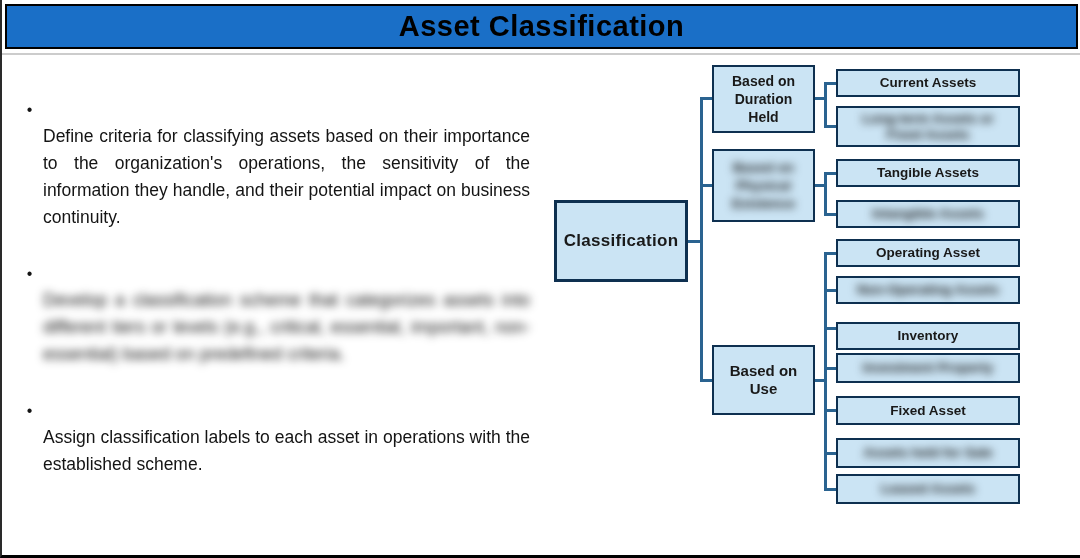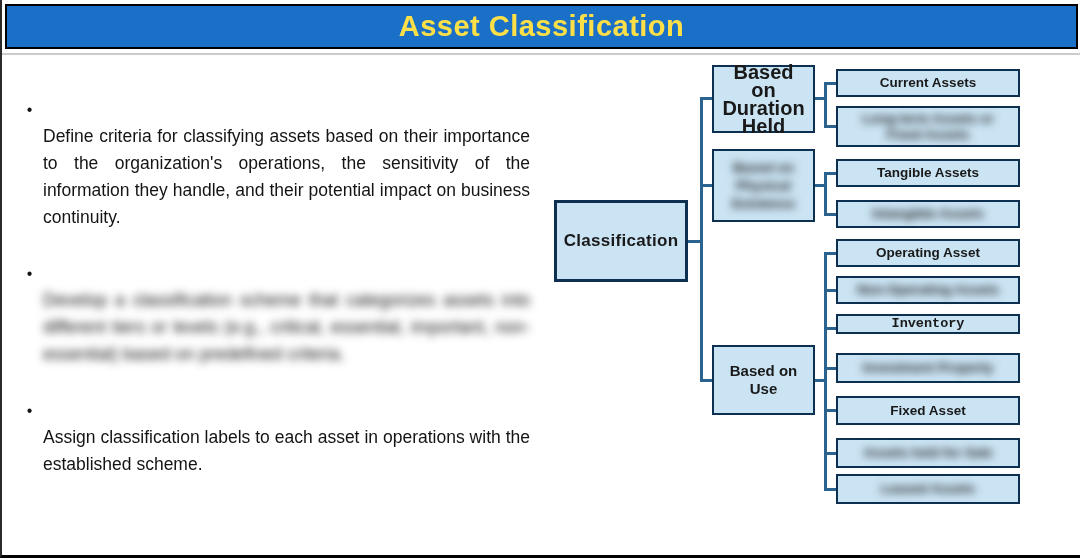--- a/index.html
+++ b/index.html
@@ -7,21 +7,21 @@
     position:relative;width:1080px;height:558px;background:#ffffff;overflow:hidden;
     box-sizing:border-box;border-left:2px solid #2a2a2a;border-bottom:3px solid #000;
   }
   
   .header-bar{
     position:absolute;left:3px;top:4px;width:1073px;height:45px;
     box-sizing:border-box;background:#1a6fc7;border:2px solid #000;
     display:flex;align-items:center;justify-content:center;
   }
   .header-title{
-    color:#fde047;font-size:29px;font-weight:bold;letter-spacing:.5px;line-height:1;
+    color:#000000;font-size:29px;font-weight:bold;letter-spacing:.5px;line-height:1;
   }
   .header-rule{
     position:absolute;left:0;top:53px;width:1080px;height:2px;background:#cccccc;
   }
   
   .bullets{
     position:absolute;left:14px;top:96px;width:514px;color:#141414;
     font-size:17.5px;line-height:27px;
   }
   .bullet{display:flex;margin-bottom:29px;}
@@ -30,32 +30,32 @@
   .bullet.blurred .btext{filter:blur(4px);}
   
   .node{
     position:absolute;box-sizing:border-box;background:#cbe4f4;border:2px solid #0e3050;
     display:flex;align-items:center;justify-content:center;text-align:center;
     font-weight:bold;color:#191919;
   }
   .node .label{display:block;padding:0 6px;}
   .node.blurred .label{filter:blur(4px);}
   .root-node{left:552px;top:200px;width:134px;height:82px;border-width:3px;font-size:17px;letter-spacing:.3px;align-items:center;}
-  .branch{left:710px;width:103px;font-size:20px;line-height:18px;}
+  .branch{left:710px;width:103px;font-size:14px;line-height:18px;}
   .branch-1{top:65px;height:68px;}
   .branch-2{top:149px;height:73px;font-size:13.5px;}
   .branch-3{top:345px;height:70px;font-size:15px;}
   .leaf{left:834px;width:184px;font-size:13.5px;line-height:16px;border-width:2.5px;}
   .leaf-1{top:69px;height:28px;}
   .leaf-2{top:106px;height:41px;}
   .leaf-3{top:159px;height:28px;text-align:right;}
   .leaf-4{top:200px;height:28px;}
   .leaf-5{top:239px;height:28px;}
   .leaf-6{top:276px;height:28px;}
-  .leaf-7{top:314px;height:20px;font-family:Liberation Mono, monospace;}
+  .leaf-7{top:322px;height:28px;}
   .leaf-8{top:353px;height:30px;}
   .leaf-9{top:396px;height:29px;}
   .leaf-10{top:438px;height:30px;}
   .leaf-11{top:474px;height:30px;}
   .connector-svg{position:absolute;left:0;top:0;width:1080px;height:558px;pointer-events:none;}
 </style>
 </head>
 <body>
 
 <div class="slide">

